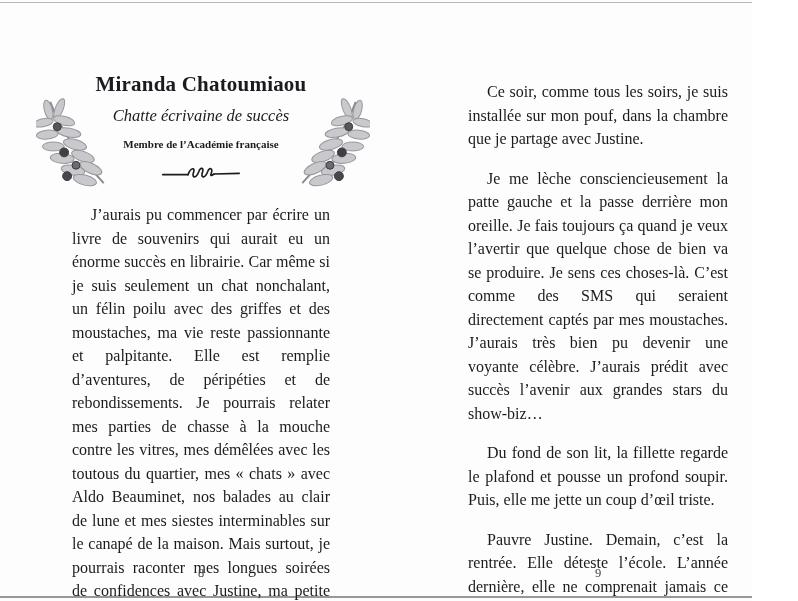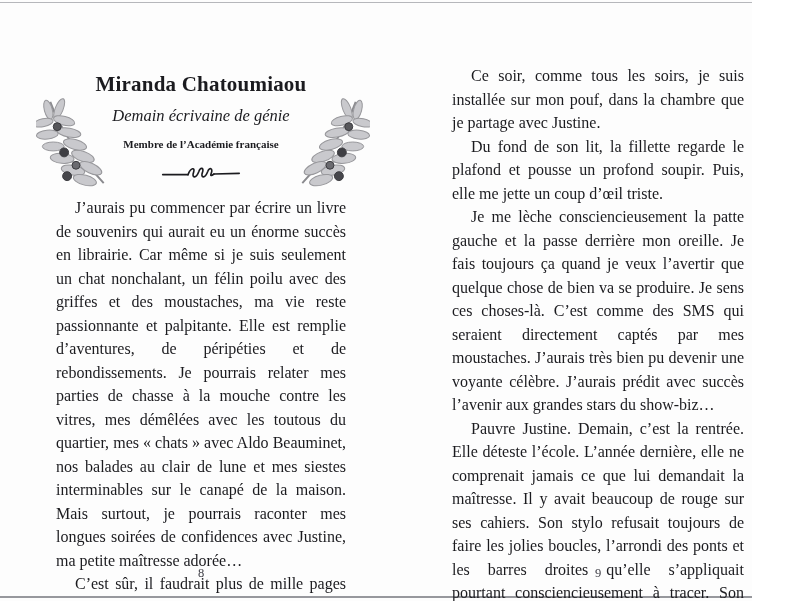--- a/index.html
+++ b/index.html
@@ -25,21 +25,21 @@
   .ornament-left  { left: -20px; top: 24px; }
   .ornament-right { right: -24px; top: 24px; transform: scaleX(-1); }
 
   .author { font-size: 21px; font-weight: 700; margin: 14px 0 0; letter-spacing: .2px; }
   .role { font-style: italic; font-size: 16.5px; margin-top: 9px; }
   .affiliation { font-weight: 700; font-size: 11px; margin-top: 12px; }
   .divider { margin-top: 15px; height: 22px; }
 
   .body { margin-top: 9px; font-size: 16px; line-height: 23.5px; text-align: justify; }
   .page-right .body { margin-top: 0; }
-  .body p { margin: 0; text-indent: 19px; }
+  .body p { margin: 16px; text-indent: 19px; }
 
   .folio {
     position: absolute; top: 566px;
     font-size: 12.5px; color: #3d3d45; text-align: center;
   }
   .folio-left  { left: 56px;  width: 290px; }
   .folio-right { left: 452px; width: 292px; }
 </style>
 </head>
 <body>
@@ -103,21 +103,21 @@
           <g stroke="#3c3c40" stroke-width="1">
             <circle cx="21" cy="31" r="4" fill="#57575b"></circle>
             <circle cx="28" cy="57" r="4.5" fill="#3f3f44"></circle>
             <circle cx="40" cy="70" r="4" fill="#6b6b70"></circle>
             <circle cx="31" cy="81" r="4.5" fill="#47474c"></circle>
           </g>
         </svg>
       </span>
 
       <h1 class="author">Miranda Chatoumiaou</h1>
-      <div class="role">Demain écrivaine de génie</div>
+      <div class="role">Chatte écrivaine de succès</div>
       <div class="affiliation">Membre de l’Académie française</div>
 
       <div class="divider">
         <svg viewBox="0 0 120 26" width="82" height="18" xmlns="http://www.w3.org/2000/svg">
           <g fill="none" stroke="#1b1b1f" stroke-width="2.4" stroke-linecap="round">
             <path d="M4 14 L41 14"></path>
             <path d="M79 13 L116 12"></path>
             <path d="M41 14 C45 3, 52 3, 49 11 C46 19, 53 20, 57 9 C59 3, 65 3, 62 11 C59 19, 66 20, 70 9 C72 3, 78 4, 75 12 C73 17, 76 15, 79 13"></path>
           </g>
         </svg>
@@ -126,21 +126,21 @@
 
     <div class="body">
       <p>J’aurais pu commencer par écrire un livre de souvenirs qui aurait eu un énorme succès en librairie. Car même si je suis seulement un chat nonchalant, un félin poilu avec des griffes et des moustaches, ma vie reste passionnante et palpitante. Elle est remplie d’aventures, de péripéties et de rebondissements. Je pourrais relater mes parties de chasse à la mouche contre les vitres, mes démêlées avec les toutous du quartier, mes «&nbsp;chats&nbsp;» avec Aldo Beauminet, nos balades au clair de lune et mes siestes interminables sur le canapé de la maison. Mais surtout, je pourrais raconter mes longues soirées de confidences avec Justine, ma petite maîtresse adorée…</p>
       <p>C’est sûr, il faudrait plus de mille pages pour écrire toute ma vie.</p>
     </div>
   </section>
 
   <section class="page page-right">
     <div class="body">
       <p>Ce soir, comme tous les soirs, je suis installée sur mon pouf, dans la chambre que je partage avec Justine.</p>
+      <p>Je me lèche consciencieusement la patte gauche et la passe derrière mon oreille. Je fais toujours ça quand je veux l’avertir que quelque chose de bien va se produire. Je sens ces choses-là. C’est comme des SMS qui seraient directement captés par mes moustaches. J’aurais très bien pu devenir une voyante célèbre. J’aurais prédit avec succès l’avenir aux grandes stars du show-biz…</p>
       <p>Du fond de son lit, la fillette regarde le plafond et pousse un profond soupir. Puis, elle me jette un coup d’œil triste.</p>
-      <p>Je me lèche consciencieusement la patte gauche et la passe derrière mon oreille. Je fais toujours ça quand je veux l’avertir que quelque chose de bien va se produire. Je sens ces choses-là. C’est comme des SMS qui seraient directement captés par mes moustaches. J’aurais très bien pu devenir une voyante célèbre. J’aurais prédit avec succès l’avenir aux grandes stars du show-biz…</p>
       <p>Pauvre Justine. Demain, c’est la rentrée. Elle déteste l’école. L’année dernière, elle ne comprenait jamais ce que lui demandait la maîtresse. Il y avait beaucoup de rouge sur ses cahiers. Son stylo refusait toujours de faire les jolies boucles, l’arrondi des ponts et les barres droites qu’elle s’appliquait pourtant consciencieusement à tracer. Son écriture,</p>
     </div>
   </section>
 
   <div class="folio folio-left">8</div>
   <div class="folio folio-right">9</div>
 </div>
 
 </body></html>

